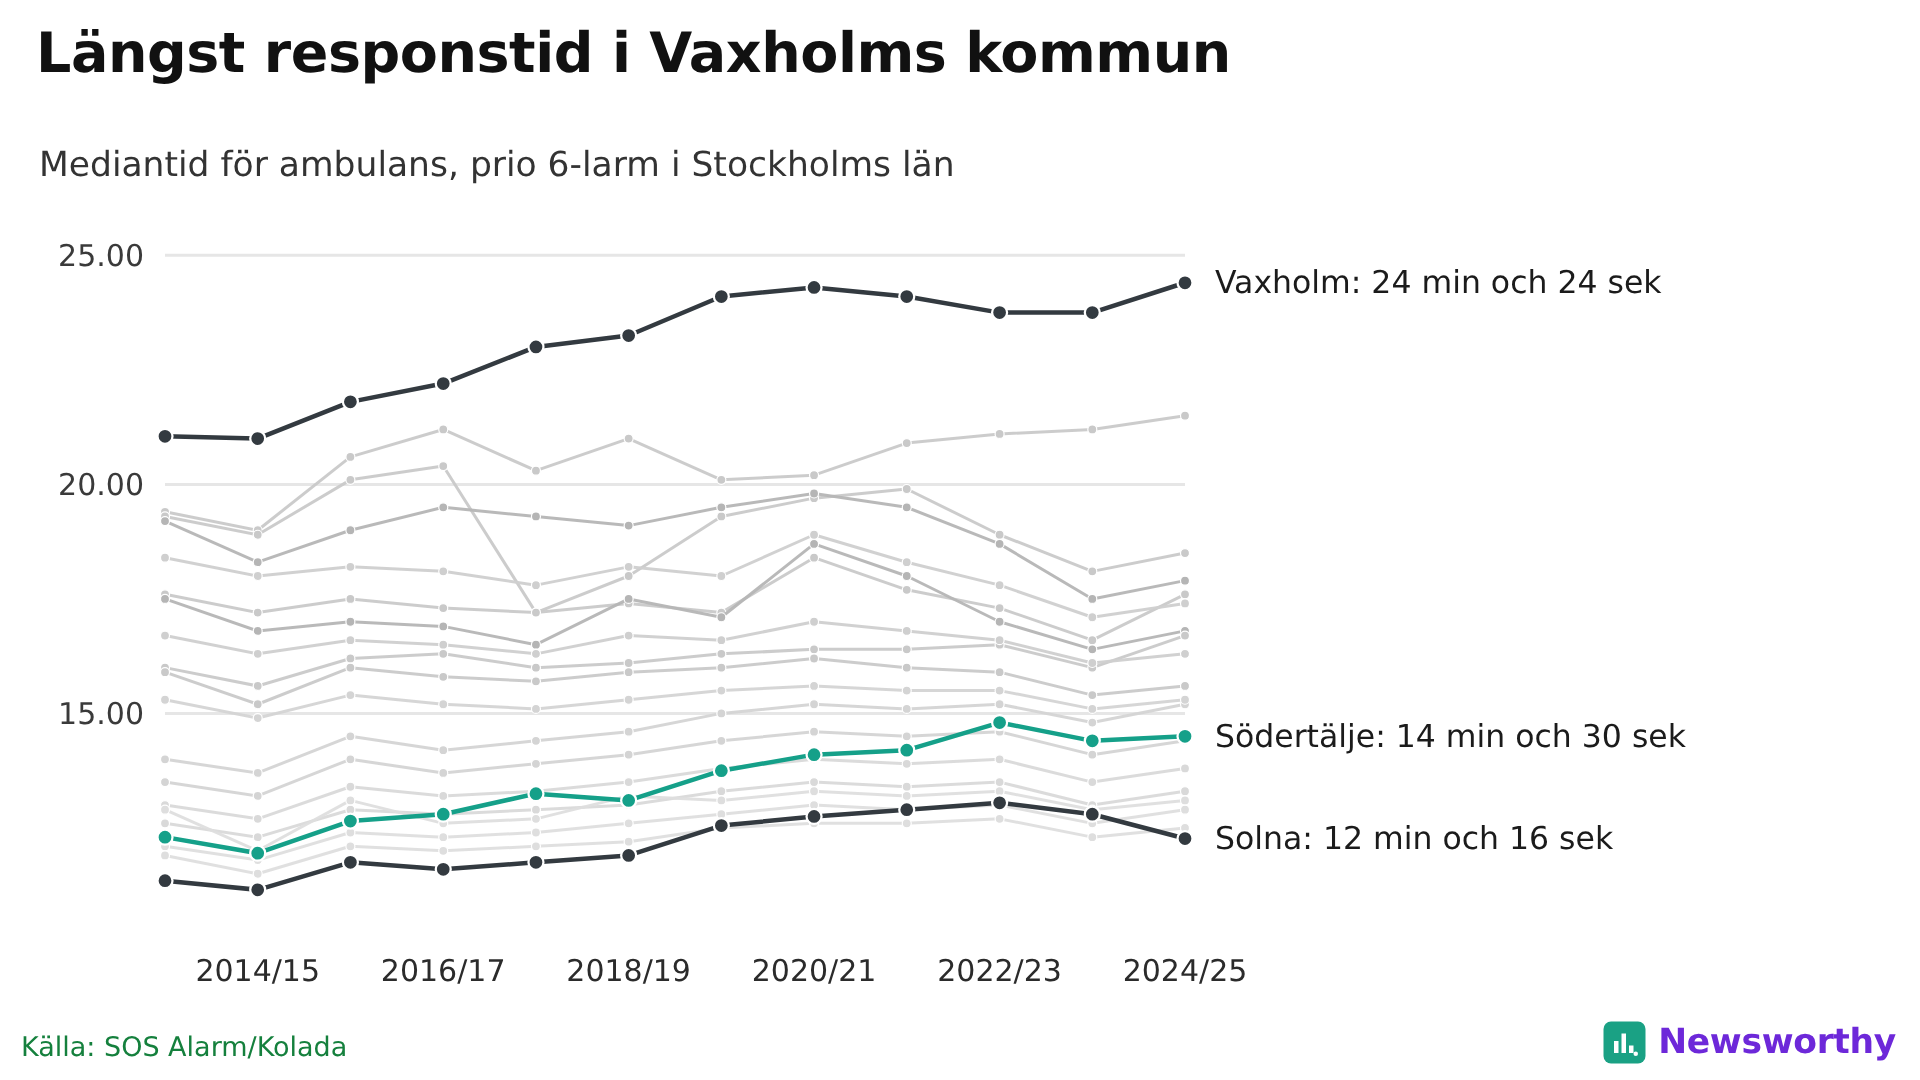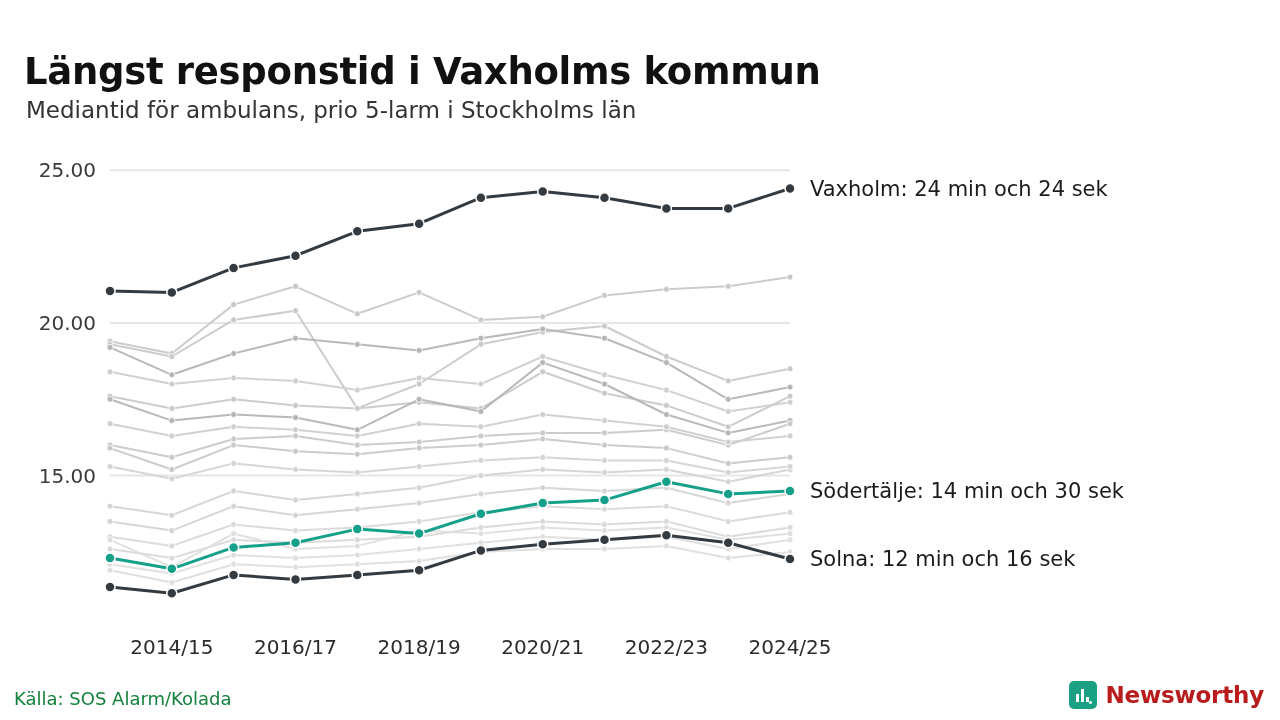--- a/index.html
+++ b/index.html
@@ -15,21 +15,20 @@
   }
   .title {
     position: absolute;
     left: 24px;
     top: 14px;
     font-size: 37px;
     font-weight: bold;
     letter-spacing: -0.3px;
     color: #111111;
     white-space: nowrap;
-    margin-top: 36px;
   }
   .subtitle {
     position: absolute;
     left: 26px;
     top: 97px;
     font-size: 23px;
     font-weight: normal;
     color: #333333;
     white-space: nowrap;
   }
@@ -95,29 +94,29 @@
     right: 5px;
     bottom: 5px;
     width: 3px;
     height: 3px;
     background: #ffffff;
     border-radius: 50%;
   }
   .brand-name {
     font-size: 23px;
     font-weight: bold;
-    color: #b91c1c;
+    color: #6d28d9;
     letter-spacing: -0.2px;
   }
 </style>
 </head>
 <body>
 
 <div class="title">Längst responstid i Vaxholms kommun</div>
-<div class="subtitle">Mediantid för ambulans, prio 5-larm i Stockholms län</div>
+<div class="subtitle">Mediantid för ambulans, prio 6-larm i Stockholms län</div>
 
 <div class="chart-area">
   <svg id="chart-svg" width="1280" height="530">
       <line x1="110" y1="335.62162162162156" x2="790" y2="335.62162162162156" stroke="#e6e6e6" stroke-width="2"></line>
       <text x="96" y="342.62162162162156" text-anchor="end" class="ytick">15.00</text>
       <line x1="110" y1="182.9189189189189" x2="790" y2="182.9189189189189" stroke="#e6e6e6" stroke-width="2"></line>
       <text x="96" y="189.9189189189189" text-anchor="end" class="ytick">20.00</text>
       <line x1="110" y1="30.216216216216196" x2="790" y2="30.216216216216196" stroke="#e6e6e6" stroke-width="2"></line>
       <text x="96" y="37.216216216216196" text-anchor="end" class="ytick">25.00</text>
       <g>

